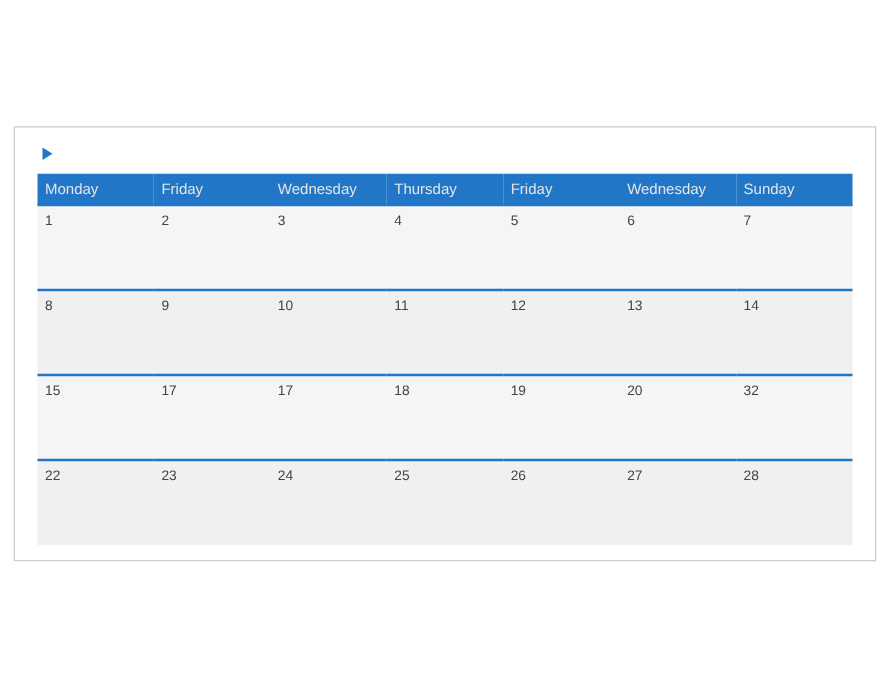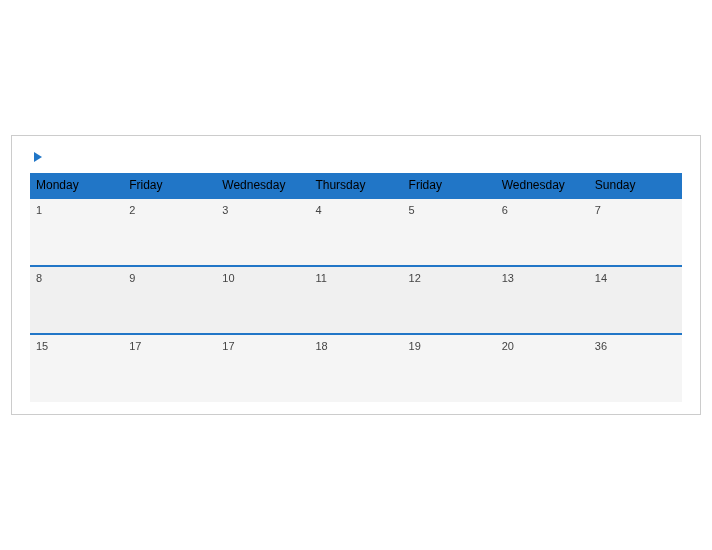--- a/index.html
+++ b/index.html
@@ -67,21 +67,21 @@
       color: #333;
       text-align: right;
       min-width: 90px;
     }
     .calendar-grid {
       width: 100%;
       border-collapse: collapse;
     }
     .calendar-grid th {
       background: #2176c7;
-      color: #000000;
+      color: #e5e5e5;
       font-size: 12px;
       font-weight: normal;
       padding: 5px 6px;
       text-align: left;
       border: none;
     }
     .calendar-grid td {
       width: 14.28%;
       height: 68px;
       vertical-align: top;
@@ -146,17 +146,26 @@
           <td><span class="day-num">13</span></td>
           <td><span class="day-num">14</span></td>
         </tr>
         <tr>
           <td><span class="day-num">15</span></td>
           <td><span class="day-num">17</span></td>
           <td><span class="day-num">17</span></td>
           <td><span class="day-num">18</span></td>
           <td><span class="day-num">19</span></td>
           <td><span class="day-num">20</span></td>
-          <td><span class="day-num">36</span></td>
+          <td><span class="day-num">32</span></td>
+        </tr>
+        <tr>
+          <td><span class="day-num">22</span></td>
+          <td><span class="day-num">23</span></td>
+          <td><span class="day-num">24</span></td>
+          <td><span class="day-num">25</span></td>
+          <td><span class="day-num">26</span></td>
+          <td><span class="day-num">27</span></td>
+          <td><span class="day-num">28</span></td>
         </tr>
       </tbody>
   </table>
 </div>
 
 </body></html>

